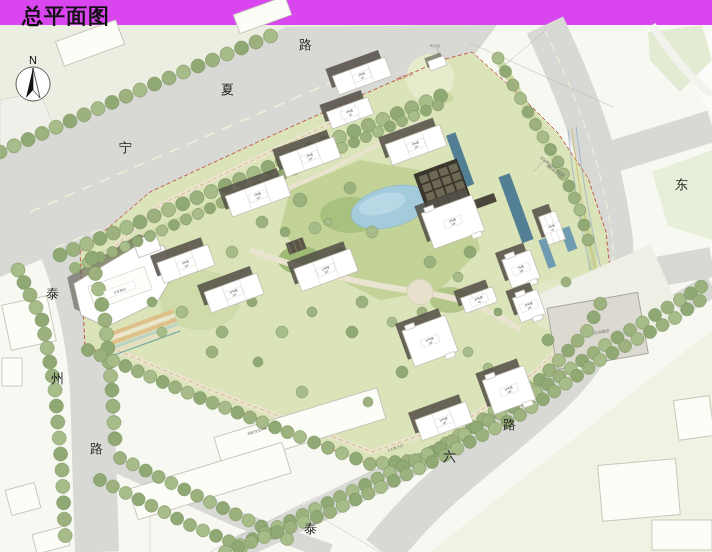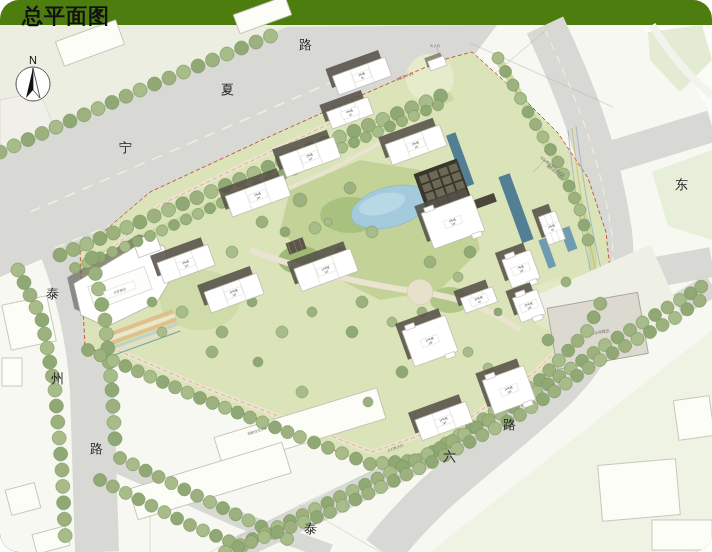--- a/index.html
+++ b/index.html
@@ -1,17 +1,17 @@
 <!DOCTYPE html>
 <html><head>
 <meta charset="utf-8">
 <style>
   html,body{margin:0;padding:0;background:#fff;}
-  .stage{position:relative;width:712px;height:552px;background:#4d7c0f;overflow:hidden;
-         font-family:"Liberation Sans","DejaVu Sans",sans-serif;border-radius:19px;}
+  .stage{position:relative;width:712px;height:552px;background:#d946ef;overflow:hidden;
+         font-family:"Liberation Sans","DejaVu Sans",sans-serif;}
   .title{position:absolute;left:22px;top:2px;font-size:21px;font-weight:bold;color:#111;
          letter-spacing:1px;}
   svg text{font-family:"Liberation Sans","DejaVu Sans",sans-serif;}
   .roadchar{font-size:13px;fill:#222;font-family:"Liberation Serif","DejaVu Serif",serif;}
   .anno{fill:#555;}
   .annoRed{fill:#b05545;}
 </style>
 </head>
 <body>
 

